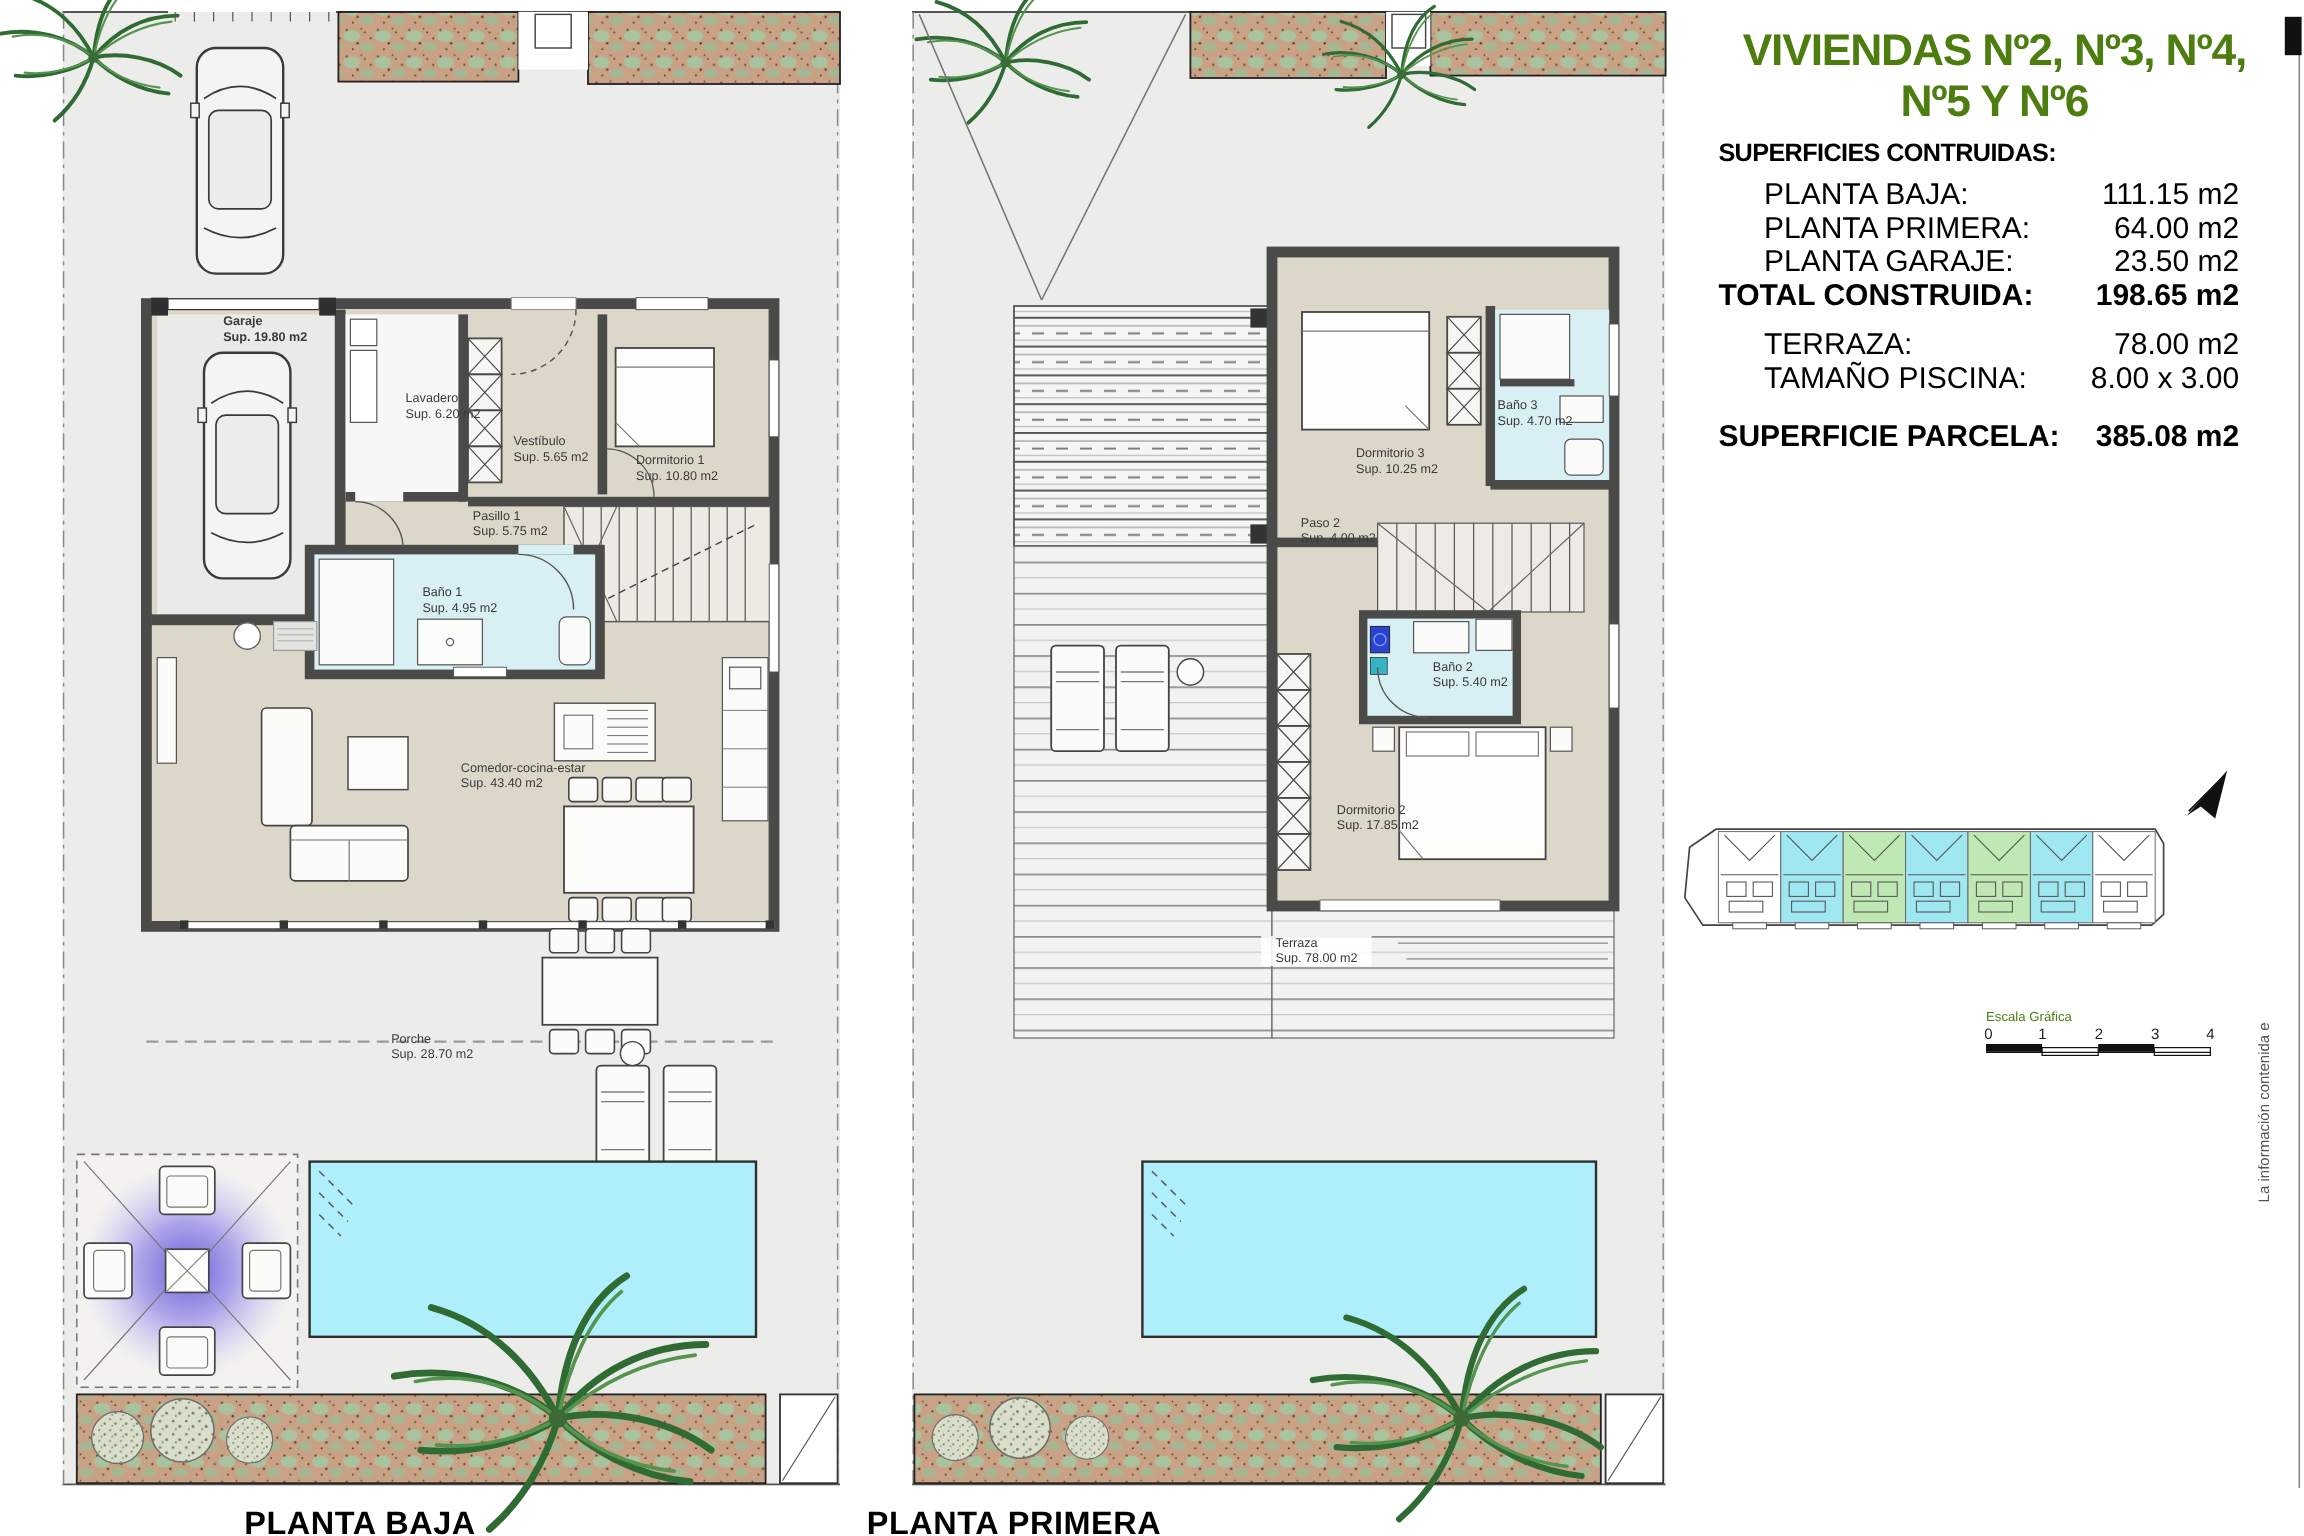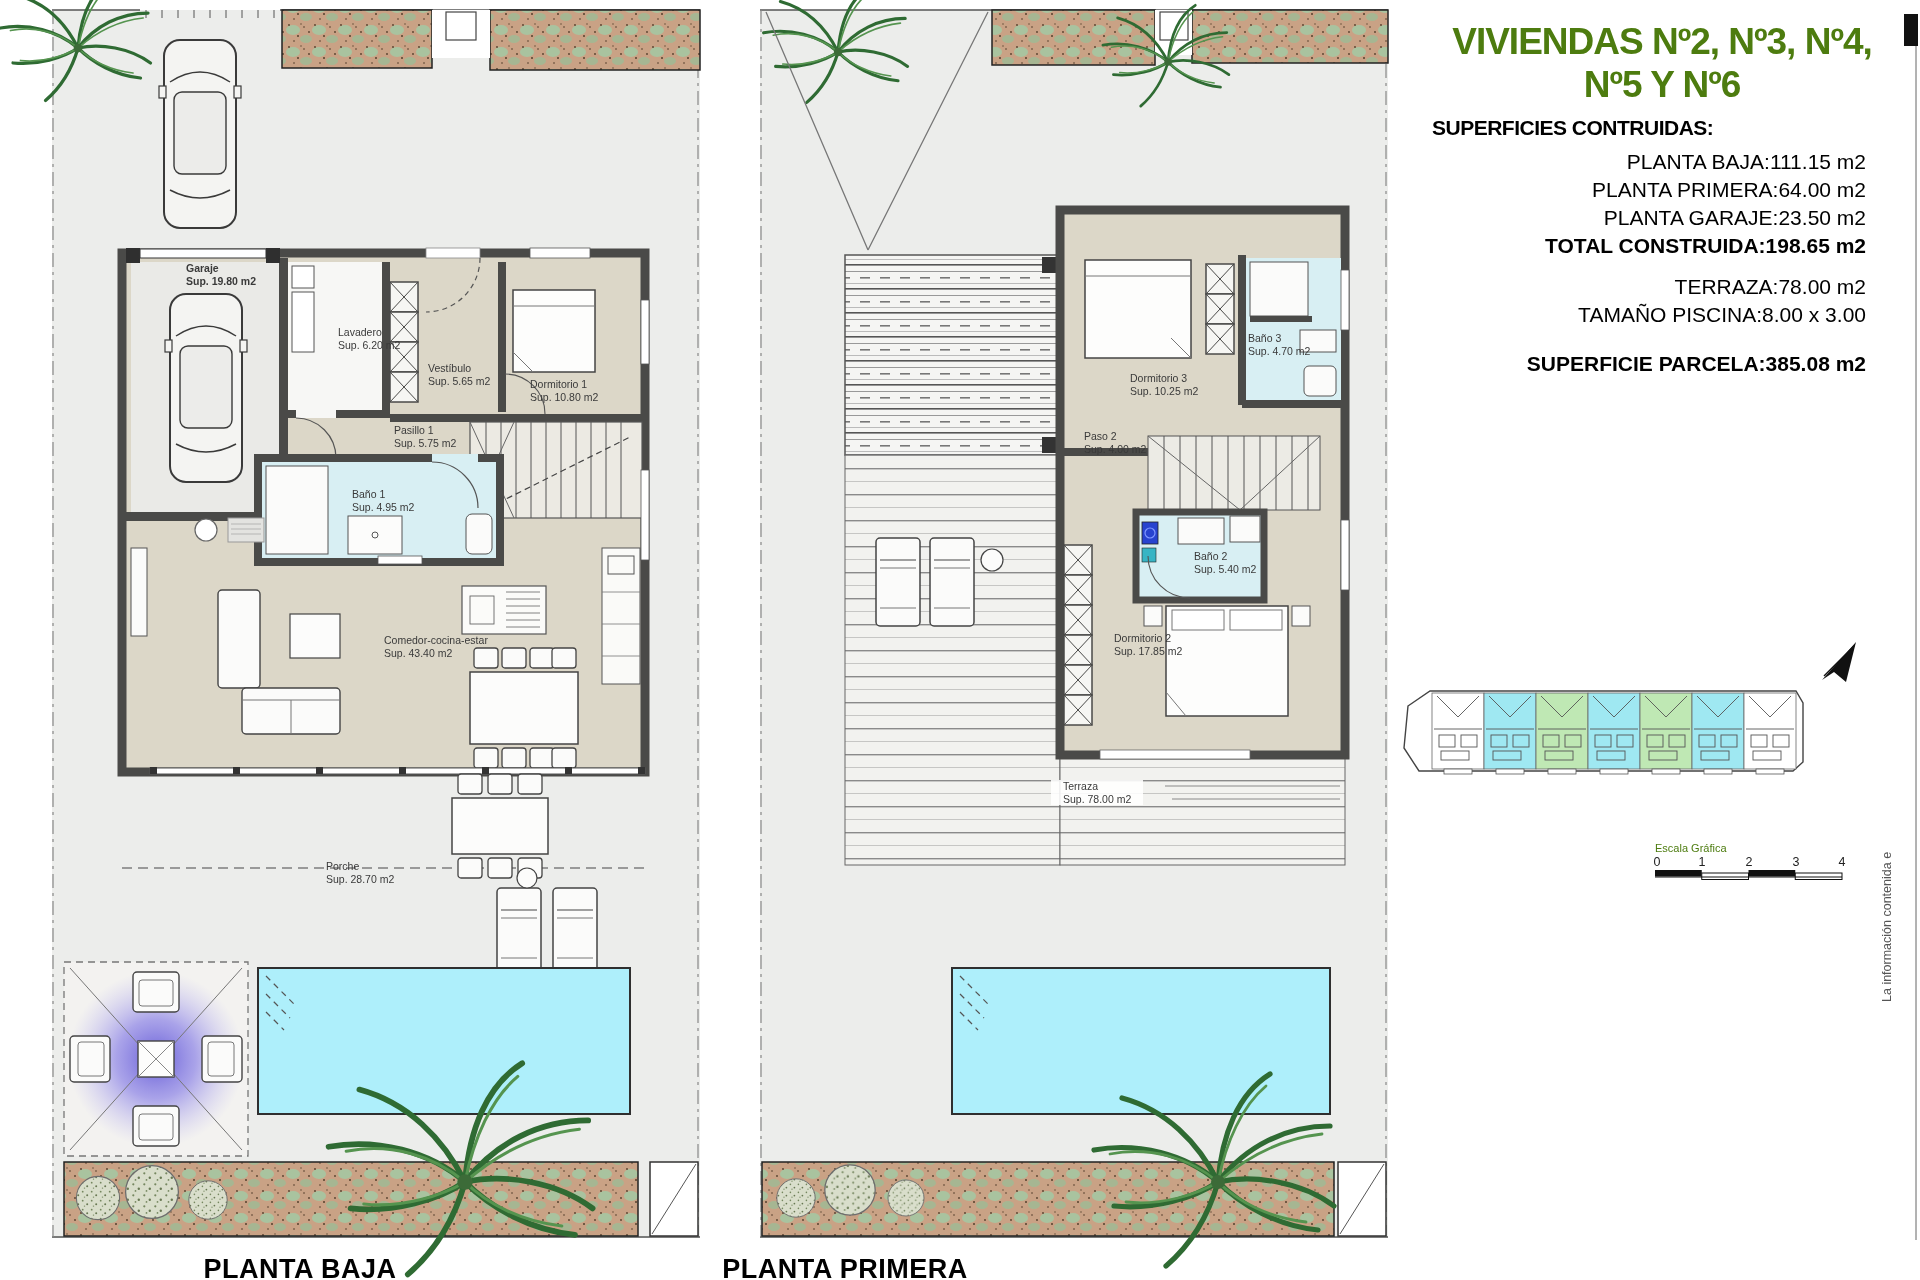--- a/index.html
+++ b/index.html
@@ -8,21 +8,21 @@
   .page svg.base{position:absolute;left:0;top:0;z-index:1;}
   
   .rlabel{position:absolute;z-index:3;font-size:10.5px;line-height:12.5px;color:#3a3a3a;white-space:nowrap;}
   .rlabel.halo{background:rgba(255,255,255,.88);padding:0 12px;}
   
   .tb-title{position:absolute;left:1412px;top:20px;width:500px;z-index:3;text-align:center;
             font-weight:bold;font-size:37px;line-height:43px;letter-spacing:-1px;color:#4d7c0f;}
   .tb-title div{white-space:nowrap;}
   .summary{position:absolute;left:1432px;top:116px;width:434px;z-index:3;color:#000;}
   .s-head{font-size:21px;font-weight:bold;letter-spacing:-.5px;margin-bottom:8px;white-space:nowrap;}
-  .srow{display:flex;justify-content:flex-end;font-size:21px;line-height:28px;}
+  .srow{display:flex;justify-content:space-between;font-size:25px;line-height:28px;}
   .srow .lab{padding-left:38px;white-space:nowrap;}
   .srow .val{white-space:nowrap;}
   .srow.main .lab{padding-left:0;font-weight:bold;}
   .srow.main .val{font-weight:bold;}
   .gap1{margin-top:13px;}
   .gap2{margin-top:21px;}
   
   .caption{position:absolute;top:1254px;z-index:3;font-weight:bold;font-size:27px;color:#000;
            transform:translateX(-50%);white-space:nowrap;letter-spacing:.5px;}
   
@@ -499,21 +499,21 @@
       <div>Sup. 4.70 m2</div>
 </div>
 <div class="rlabel" style="left:1084px;top:430px;">
   <div>Paso 2</div>
       <div>Sup. 4.00 m2</div>
 </div>
 <div class="rlabel" style="left:1194px;top:550px;">
   <div>Baño 2</div>
       <div>Sup. 5.40 m2</div>
 </div>
-<div class="rlabel" style="left:1114px;top:632px;">
+<div class="rlabel" style="left:1114px;top:669px;">
   <div>Dormitorio 2</div>
       <div>Sup. 17.85 m2</div>
 </div>
 <div class="rlabel halo" style="left:1051px;top:780px;">
   <div>Terraza</div>
       <div>Sup. 78.00 m2</div>
 </div>
 
 <div class="tb-title">
   <div>VIVIENDAS Nº2, Nº3, Nº4,</div>

